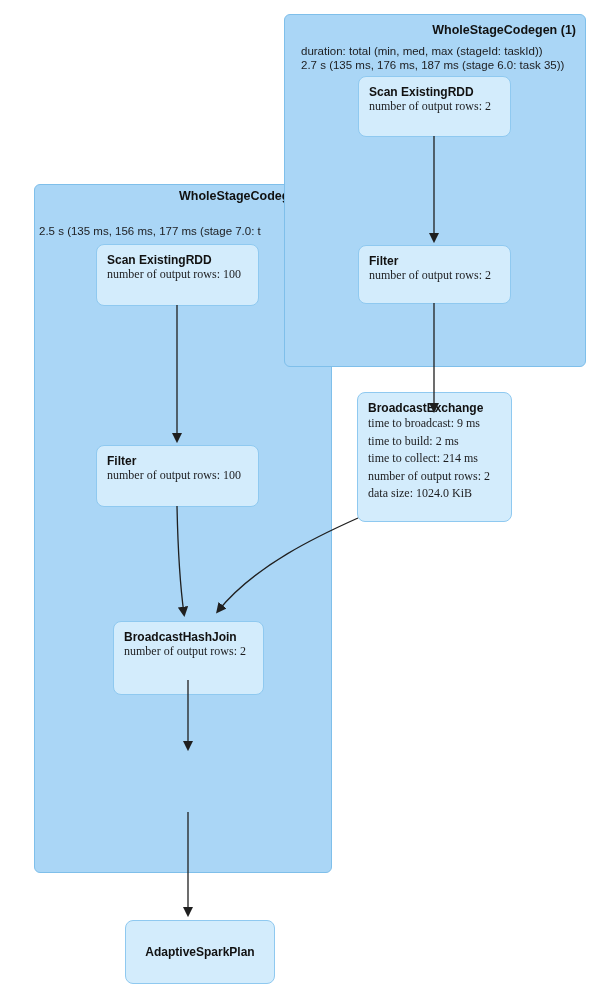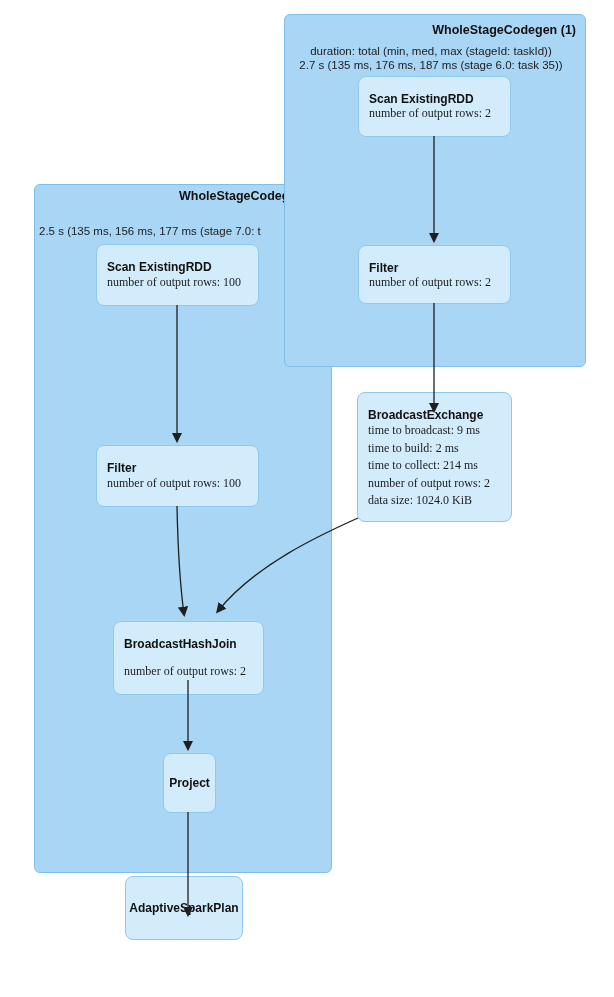--- a/index.html
+++ b/index.html
@@ -48,33 +48,32 @@
   }
   .duration-line{
     font-size:11.5px;
     line-height:13.5px;
     white-space:nowrap;
     color:var(--text-color);
   }
   .cluster-1 .duration-block{
     position:absolute;
     top:30px;left:0;right:8px;
-    text-align:center;
+    padding-left:16px;
   }
   .c2-dur1{position:absolute;left:26px;top:27px;}
   .c2-dur2{position:absolute;left:4px;top:40px;}
   .node{
     position:absolute;
     background:var(--node-fill);
     border:1px solid var(--node-border);
     border-radius:8px;
     display:flex;
     flex-direction:column;
-    justify-content:space-between;
-    padding:15px 10px;
+    padding:8px 10px;
     z-index:3;
   }
   .node.centered{
     justify-content:center;
     align-items:center;
     text-align:center;
     padding:4px;
   }
   .node-title{
     font-size:12px;
@@ -121,23 +120,20 @@
     <div class="node" style="left:61px;top:260px;width:163px;height:62px;">
       <div class="node-title">Filter</div>
       <div class="node-metric">number of output rows: 100</div>
     </div>
 
     <div class="node" style="left:78px;top:436px;width:151px;height:74px;">
       <div class="node-title">BroadcastHashJoin</div>
       <div class="node-metric">number of output rows: 2</div>
     </div>
 
-    <div class="node centered" style="left:128px;top:568px;width:53px;height:60px;">
-      <div class="node-title">Project</div>
-    </div>
   </div>
 
   <div class="cluster cluster-1">
     <div class="cluster-title">WholeStageCodegen (1)</div>
     <div class="duration-block">
       <div class="duration-line">duration: total (min, med, max (stageId: taskId))</div>
       <div class="duration-line">2.7 s (135 ms, 176 ms, 187 ms (stage 6.0: task 35))</div>
     </div>
 
     <div class="node" style="left:73px;top:61px;width:153px;height:61px;">
@@ -155,21 +151,21 @@
     <div class="node-title">BroadcastExchange</div>
     <div class="metric-list">
       <div class="node-metric">time to broadcast: 9 ms</div>
       <div class="node-metric">time to build: 2 ms</div>
       <div class="node-metric">time to collect: 214 ms</div>
       <div class="node-metric">number of output rows: 2</div>
       <div class="node-metric">data size: 1024.0 KiB</div>
     </div>
   </div>
 
-  <div class="node centered" style="left:125px;top:876px;width:118px;height:64px;z-index:4;">
+  <div class="node centered" style="left:125px;top:920px;width:150px;height:64px;z-index:4;">
     <div class="node-title">AdaptiveSparkPlan</div>
   </div>
 
   <svg class="edges" viewBox="0 0 614 997" xmlns="http://www.w3.org/2000/svg">
     <defs>
       <marker id="arrow" viewBox="0 0 10 10" refX="7" refY="5" markerWidth="8" markerHeight="8" orient="auto-start-reverse">
         <path class="arrow-head" d="M0,0 L10,5 L0,10 z"></path>
       </marker>
     </defs>
     <path class="edge" d="M434,136 L434,240" marker-end="url(#arrow)"></path>

